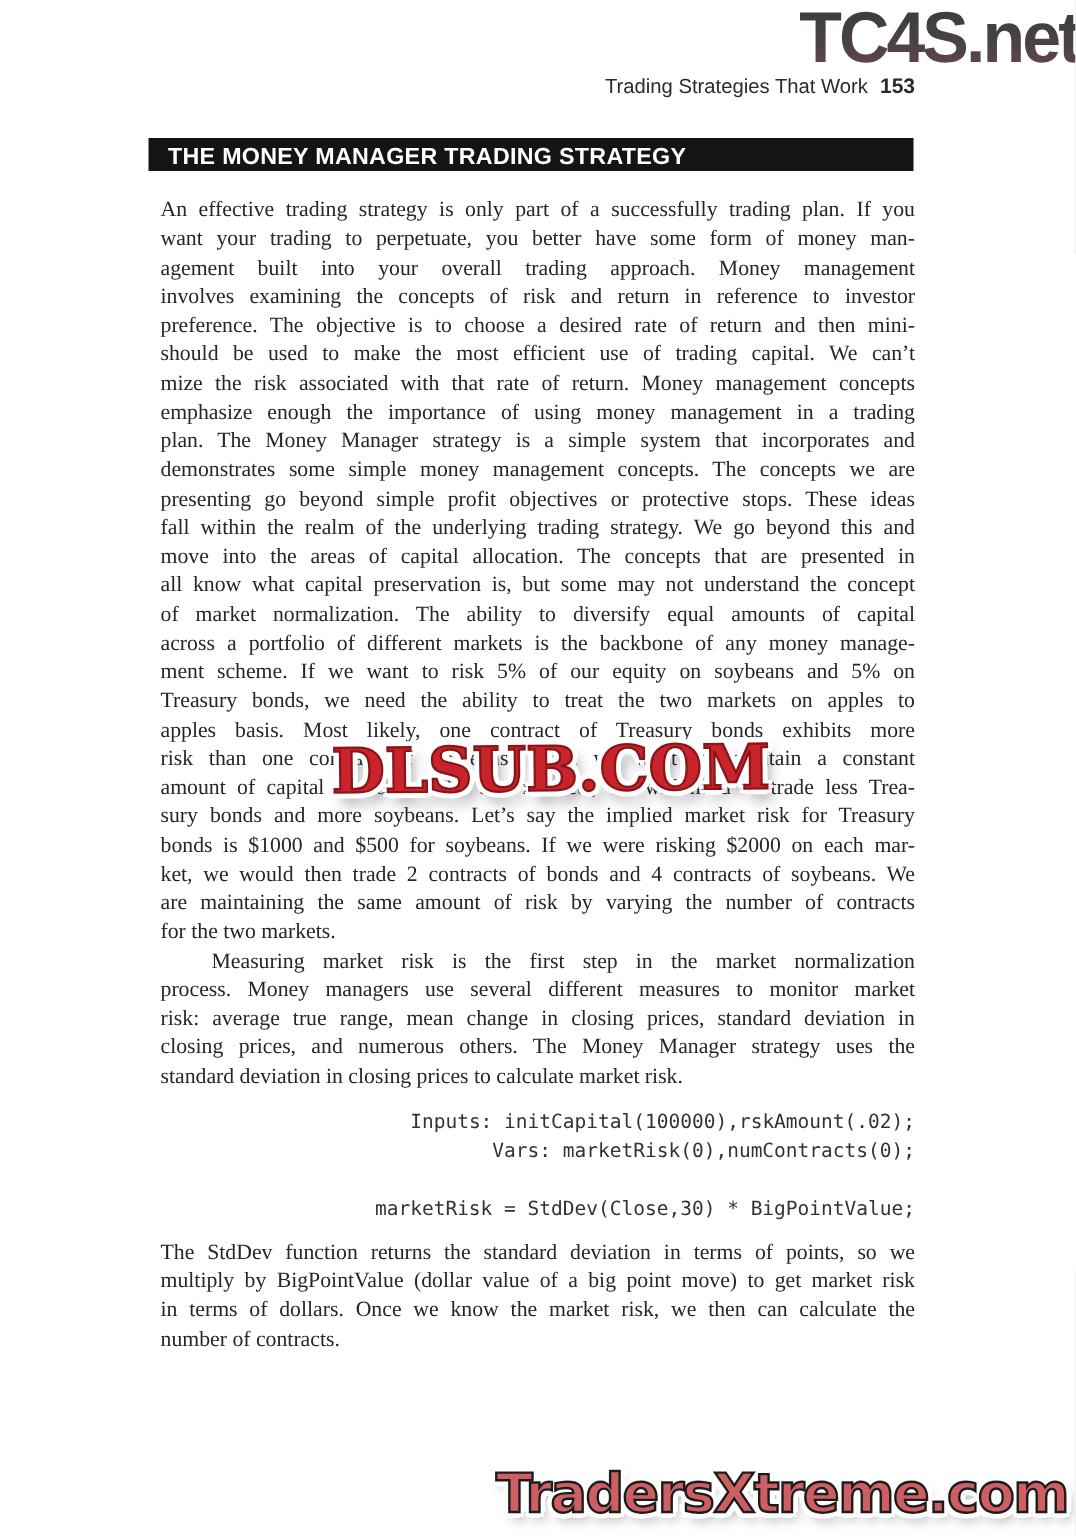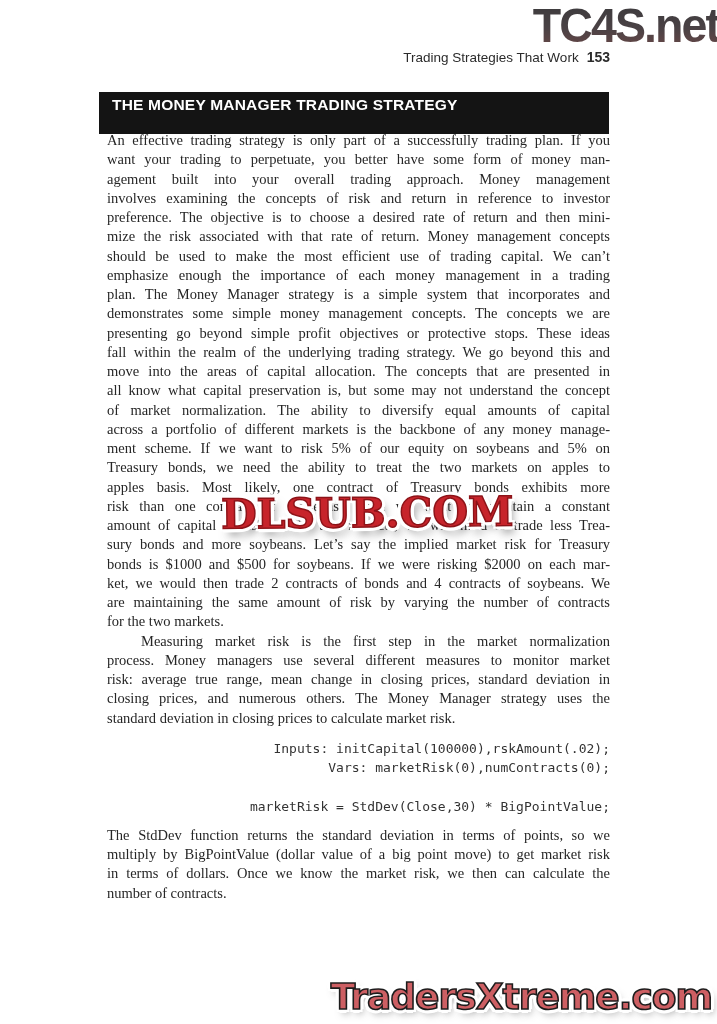--- a/index.html
+++ b/index.html
@@ -23,21 +23,21 @@
   
   .running-header {
     position:absolute; top:49px; right:107px;
     font-family:"Liberation Sans", sans-serif; font-size:13.5px; color:#2b2b2b;
     white-space:nowrap;
   }
   .running-header .pageno { font-weight:bold; margin-left:8px; font-size:14px; }
 
   
   .section-bar {
-    position:absolute; left:99px; top:92px; width:510px; height:42px;
+    position:absolute; left:99px; top:92px; width:510px; height:22px;
     background:#141414; color:#fff;
     font-family:"Liberation Sans", sans-serif; font-weight:bold;
     font-size:15.5px; line-height:26px; padding-left:13px;
     box-sizing:border-box; letter-spacing:0.2px; white-space:nowrap;
   }
 
   
   .body-col {
     position:absolute; left:107px; top:131px; width:503px;
     font-size:14.5px; line-height:19.25px; color:#262626;
@@ -101,23 +101,23 @@
 
   <div class="section-bar">THE MONEY MANAGER TRADING STRATEGY</div>
 
   <div class="body-col">
     <div class="para">
         <div class="bodyline">An effective trading strategy is only part of a successfully trading plan. If you</div>
         <div class="bodyline">want your trading to perpetuate, you better have some form of money man-</div>
         <div class="bodyline">agement built into your overall trading approach. Money management</div>
         <div class="bodyline">involves examining the concepts of risk and return in reference to investor</div>
         <div class="bodyline">preference. The objective is to choose a desired rate of return and then mini-</div>
+        <div class="bodyline">should be used to make the most efficient use of trading capital. We can’t</div>
         <div class="bodyline">mize the risk associated with that rate of return. Money management concepts</div>
-        <div class="bodyline">should be used to make the most efficient use of trading capital. We can’t</div>
-        <div class="bodyline">emphasize enough the importance of each money management in a trading</div>
+        <div class="bodyline">emphasize enough the importance of using money management in a trading</div>
         <div class="bodyline">plan. The Money Manager strategy is a simple system that incorporates and</div>
         <div class="bodyline">demonstrates some simple money management concepts. The concepts we are</div>
         <div class="bodyline">presenting go beyond simple profit objectives or protective stops. These ideas</div>
         <div class="bodyline">fall within the realm of the underlying trading strategy. We go beyond this and</div>
         <div class="bodyline">move into the areas of capital allocation. The concepts that are presented in</div>
         <div class="bodyline">all know what capital preservation is, but some may not understand the concept</div>
         <div class="bodyline">of market normalization. The ability to diversify equal amounts of capital</div>
         <div class="bodyline">across a portfolio of different markets is the backbone of any money manage-</div>
         <div class="bodyline">ment scheme. If we want to risk 5% of our equity on soybeans and 5% on</div>
         <div class="bodyline">Treasury bonds, we need the ability to treat the two markets on apples to</div>

